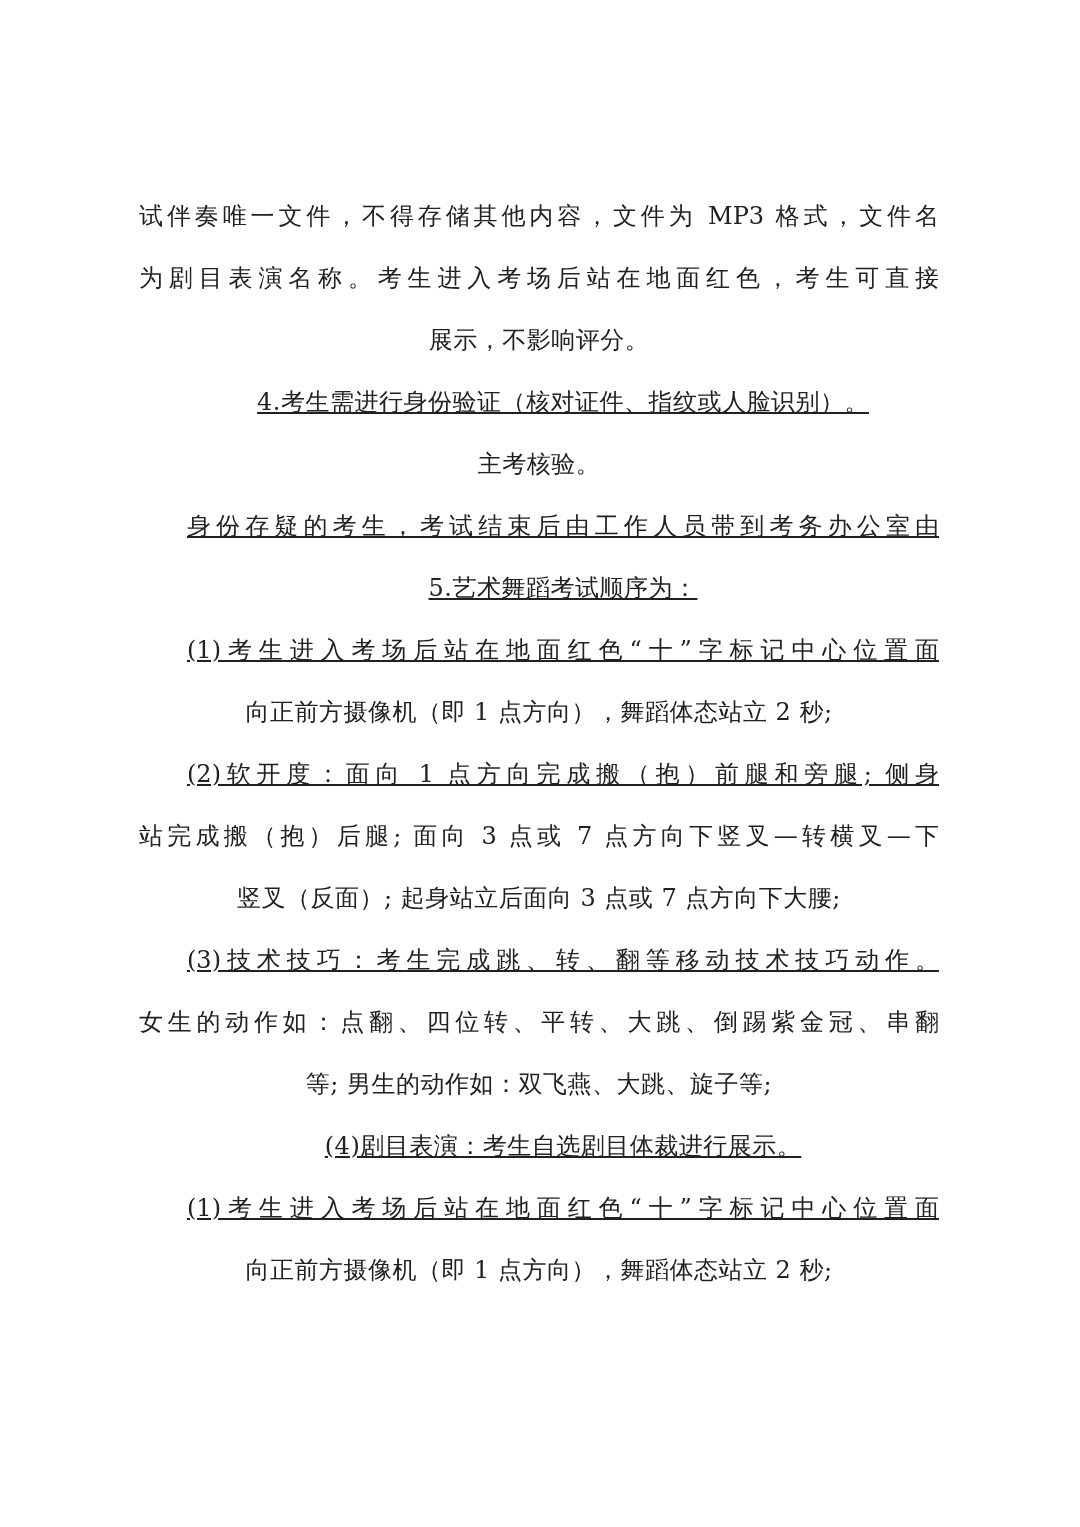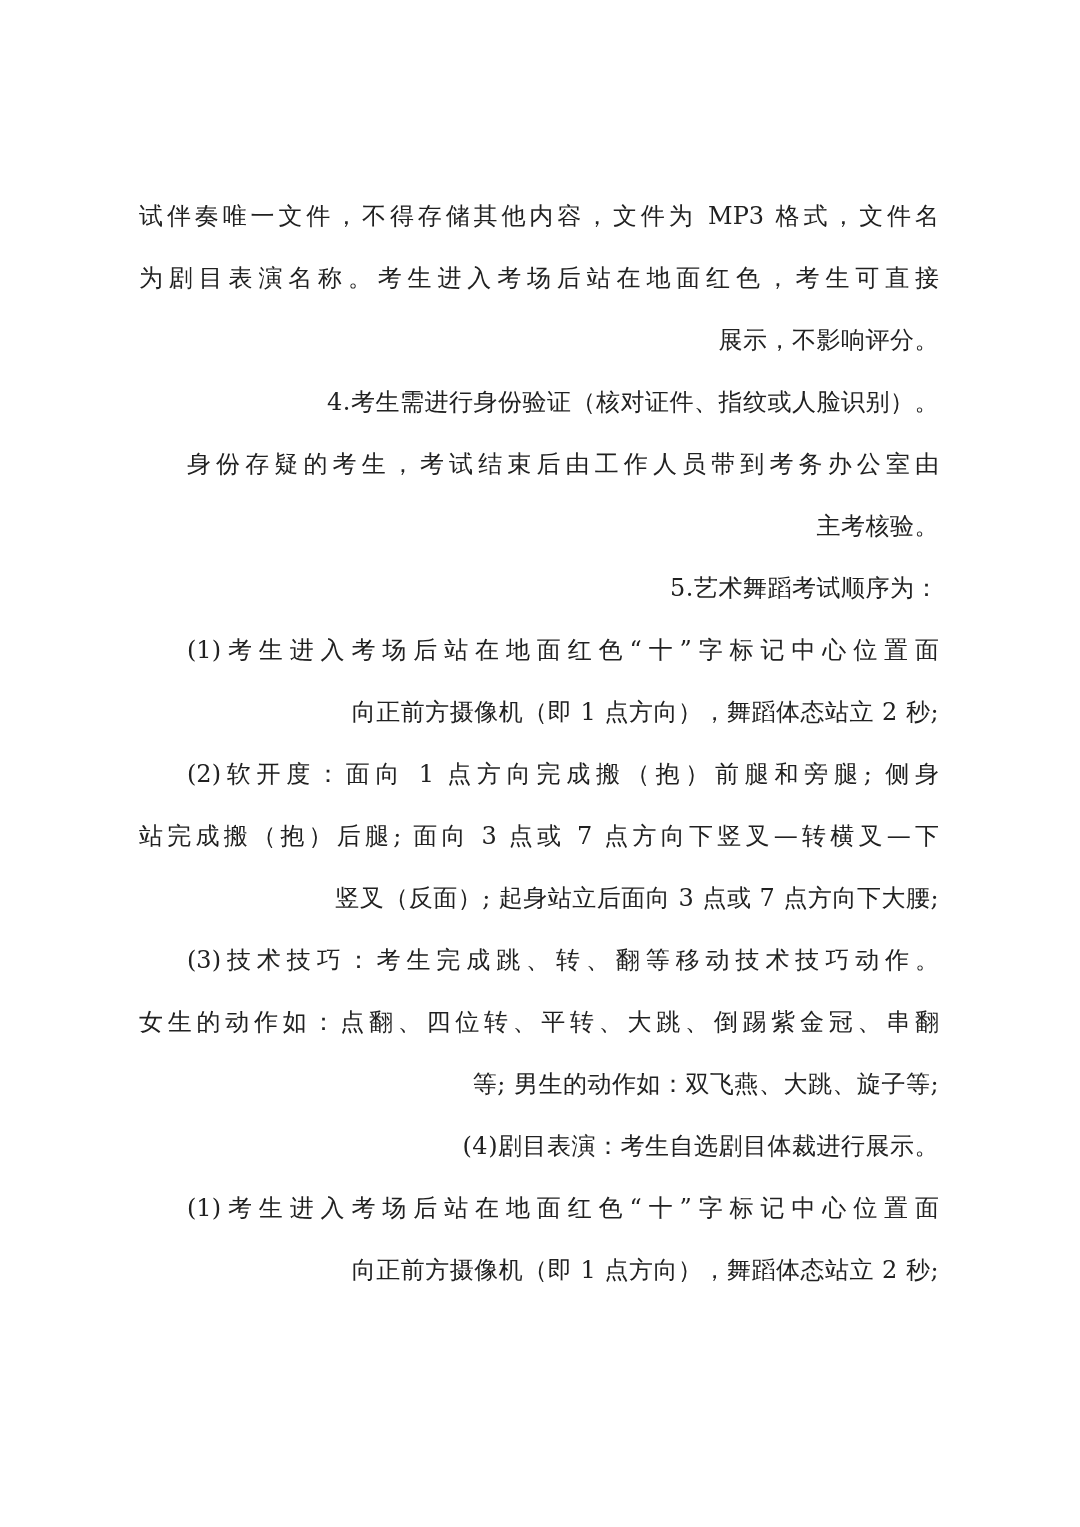--- a/index.html
+++ b/index.html
@@ -27,44 +27,45 @@
     left: 139px;
     top: 185px;
     width: 800px;
     color: #212121;
     font-size: 24px;
   }
   .line {
     height: 62px;
     line-height: 62px;
     white-space: nowrap;
-    text-align: right;
+    text-align: center;
     letter-spacing: 0.5px;
   }
   .line.justify {
     white-space: normal;
     text-align: justify;
     text-align-last: justify;
     letter-spacing: 0;
   }
   .line.indent {
     text-indent: 2em;
+    text-decoration: underline;
   }
 </style>
 </head>
 <body>
 
 <div class="doc-page">
   <div class="text-block">
     <div class="line justify">试伴奏唯一文件，不得存储其他内容，文件为 MP3 格式，文件名</div>
     <div class="line justify">为剧目表演名称。考生进入考场后站在地面红色，考生可直接</div>
     <div class="line">展示，不影响评分。</div>
     <div class="line indent">4.考生需进行身份验证（核对证件、指纹或人脸识别）。</div>
+    <div class="line">主考核验。</div>
     <div class="line indent justify">身份存疑的考生，考试结束后由工作人员带到考务办公室由</div>
-    <div class="line">主考核验。</div>
     <div class="line indent">5.艺术舞蹈考试顺序为：</div>
     <div class="line indent justify">(1)考生进入考场后站在地面红色“十”字标记中心位置面</div>
     <div class="line">向正前方摄像机（即 1 点方向），舞蹈体态站立 2 秒;</div>
     <div class="line indent justify">(2)软开度：面向 1 点方向完成搬（抱）前腿和旁腿; 侧身</div>
     <div class="line justify">站完成搬（抱）后腿; 面向 3 点或 7 点方向下竖叉—转横叉—下</div>
     <div class="line">竖叉（反面）; 起身站立后面向 3 点或 7 点方向下大腰;</div>
     <div class="line indent justify">(3)技术技巧：考生完成跳、转、翻等移动技术技巧动作。</div>
     <div class="line justify">女生的动作如：点翻、四位转、平转、大跳、倒踢紫金冠、串翻</div>
     <div class="line">等; 男生的动作如：双飞燕、大跳、旋子等;</div>
     <div class="line indent">(4)剧目表演：考生自选剧目体裁进行展示。</div>

